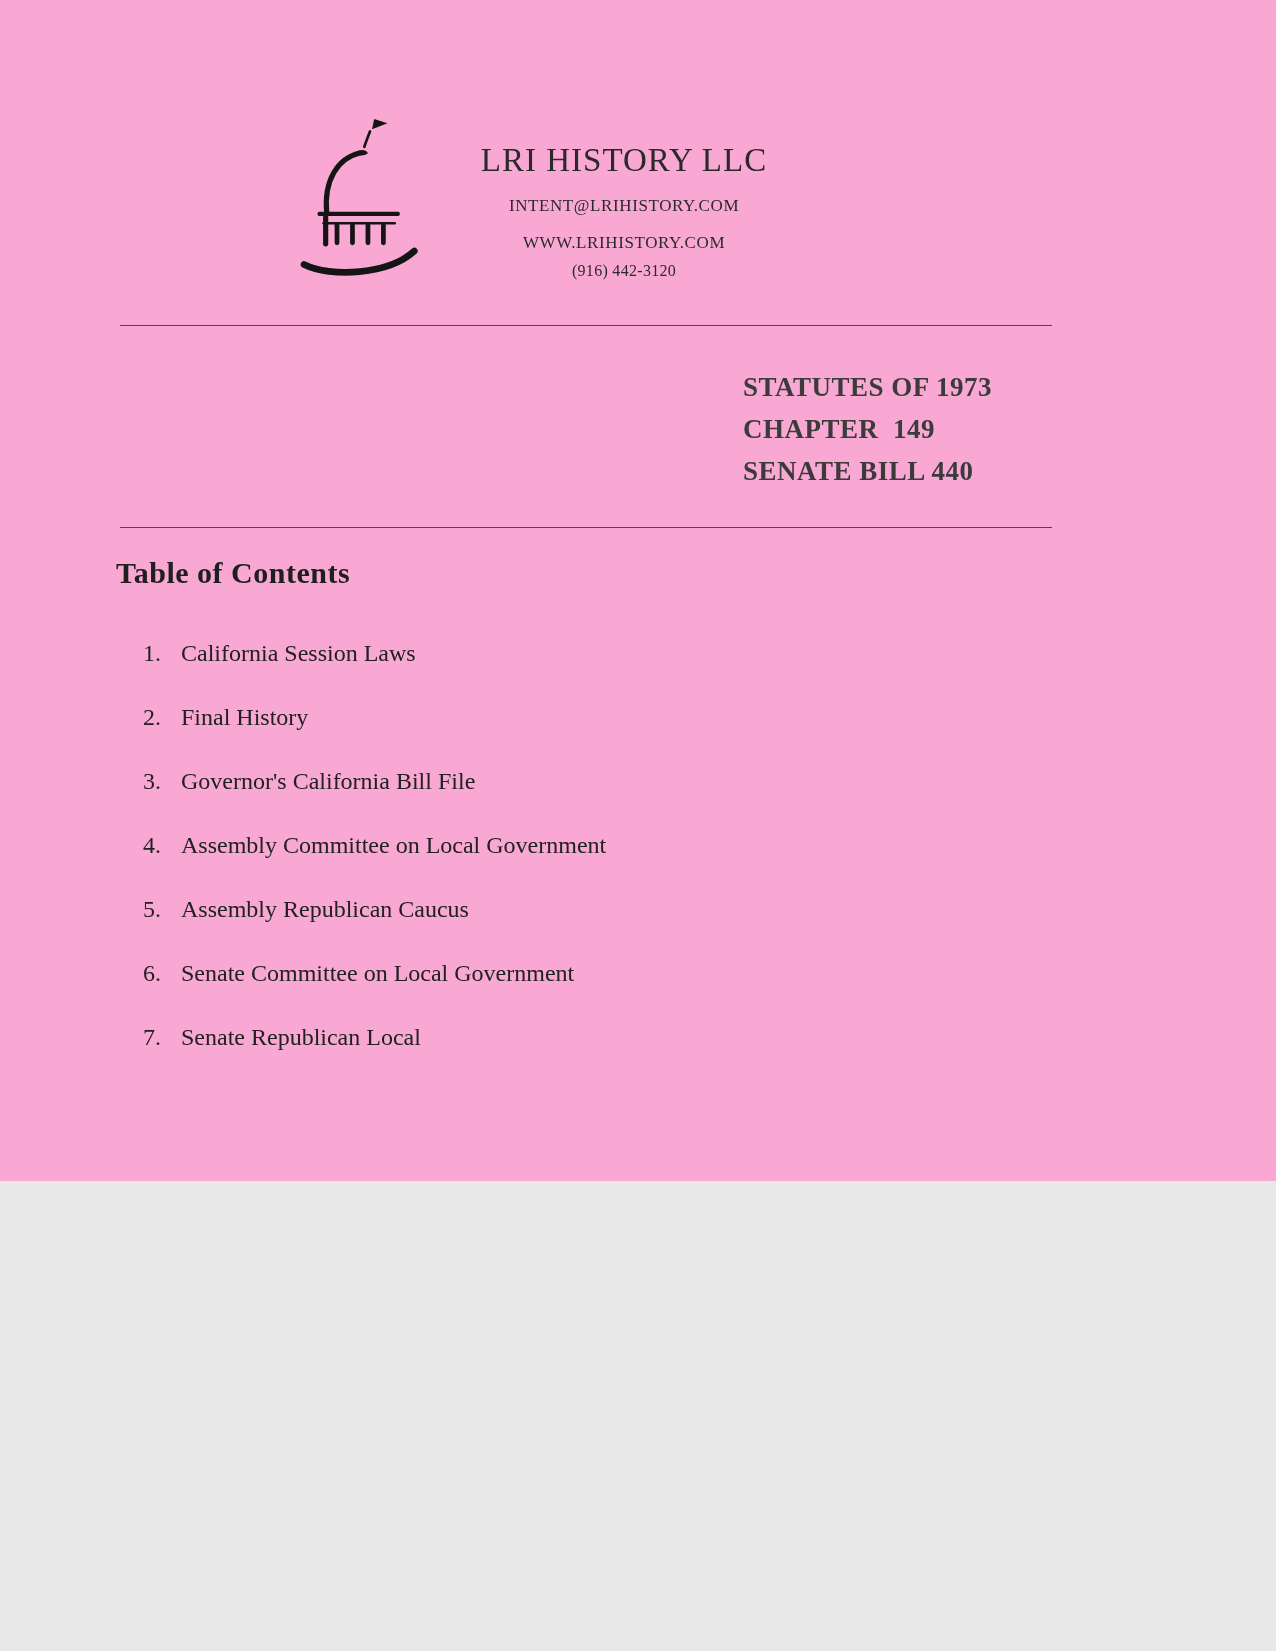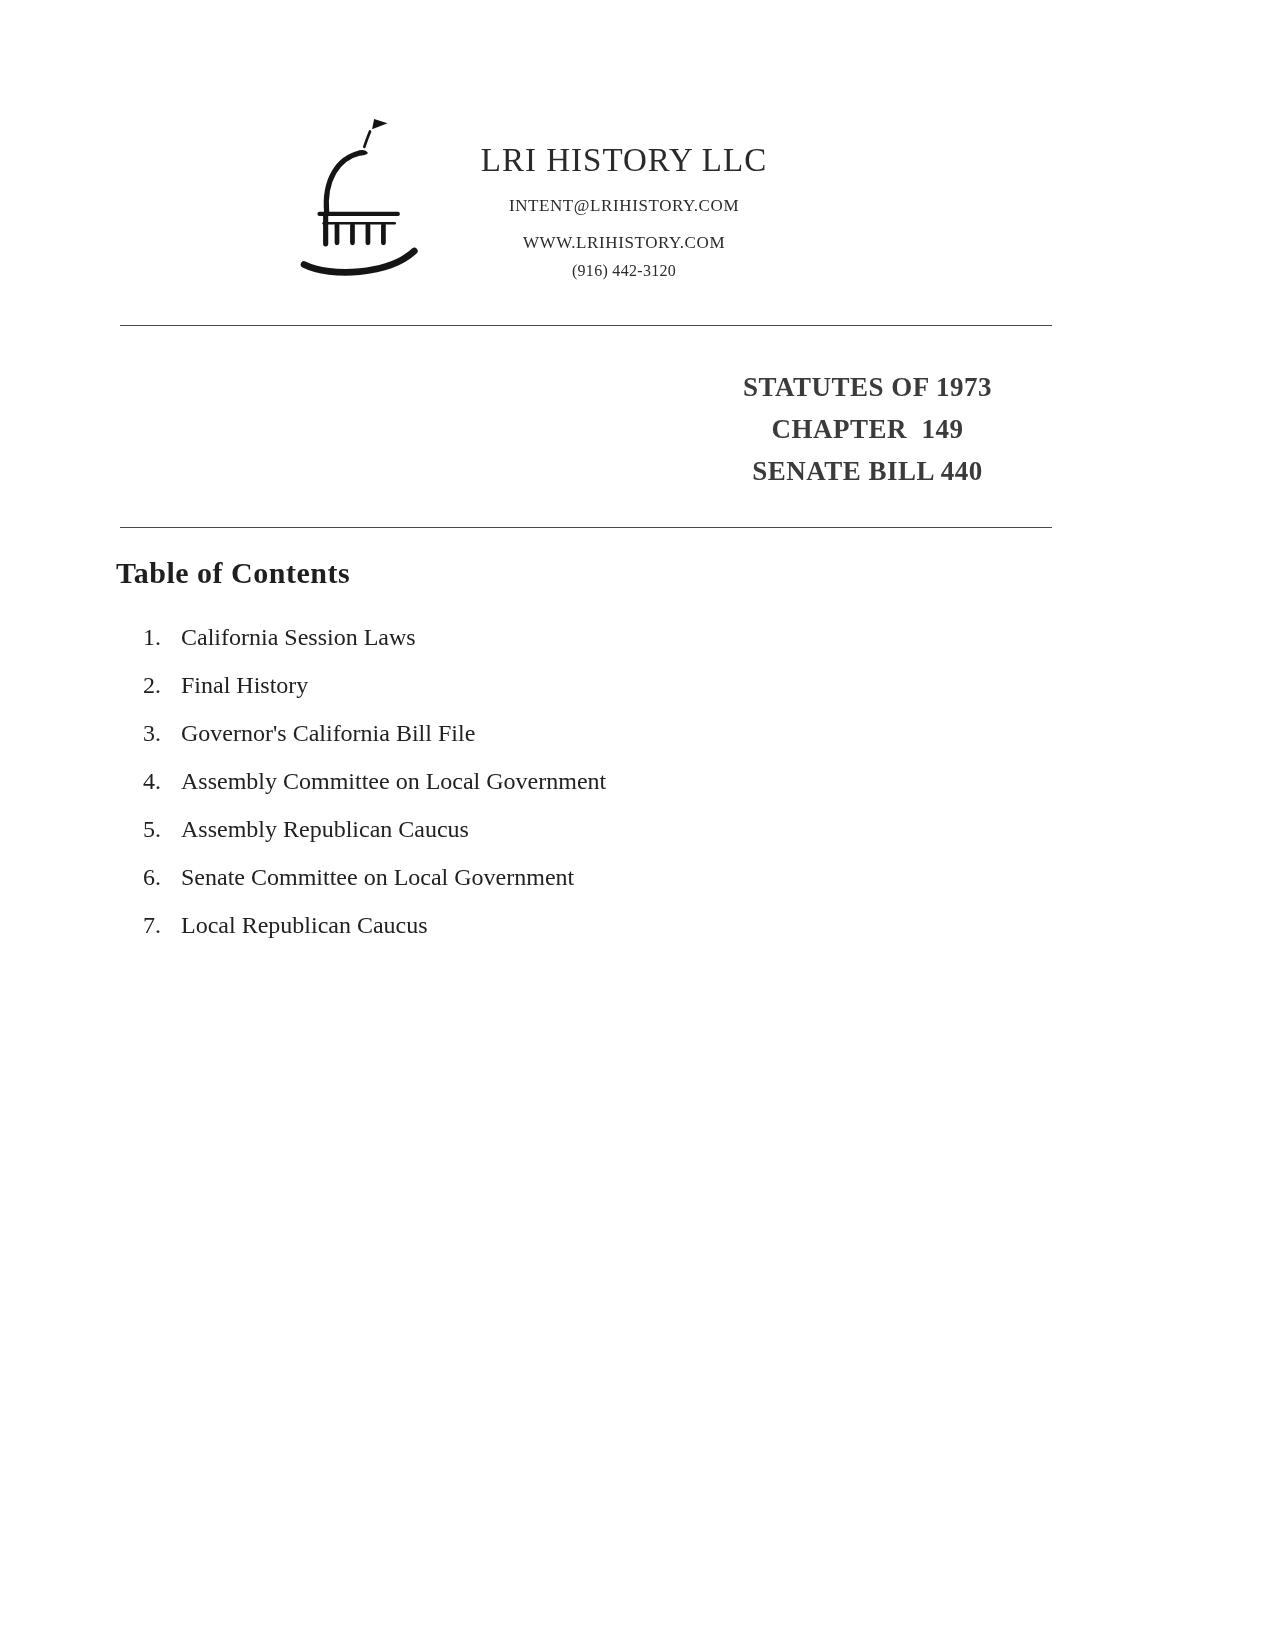--- a/index.html
+++ b/index.html
@@ -3,23 +3,23 @@
 <meta charset="utf-8">
 <style>
   html, body {
     margin: 0;
     padding: 0;
     background: #e8e8e8;
   }
   .page {
     position: relative;
     width: 1276px;
-    height: 1651px;
+    height: 1181px;
     margin: 0 auto;
-    background: #ffffff;
+    background: #f9a8d4;
     font-family: "Liberation Serif", serif;
     color: #1b1b1b;
     overflow: hidden;
   }
 
   
   .letterhead {
     position: absolute;
     top: 118px;
     left: 295px;
@@ -69,21 +69,21 @@
     margin: 0;
   }
   .rule-top { top: 325px; }
   .rule-bottom { top: 527px; }
 
   
   .statutes-block {
     position: absolute;
     top: 366px;
     right: 284px;
-    text-align: center;
+    text-align: left;
     font-weight: bold;
     font-size: 27px;
     line-height: 42px;
     color: #3b3b3b;
     letter-spacing: 0.5px;
     margin-left: 21px;
   }
   .statutes-block .stat-line { white-space: pre; }
 
   
@@ -106,21 +106,21 @@
   .toc-item {
     display: flex;
     align-items: baseline;
     margin-bottom: 22px;
     line-height: 26px;
   }
   .toc-num {
     width: 38px;
     flex: 0 0 auto;
   }
-  .toc-label { white-space: nowrap; }
+  .toc-label { white-space: nowrap; margin-top: 16px; }
 </style>
 </head>
 <body>
 
 <div class="page">
 
   <div class="letterhead">
     <div class="logo-wrap">
       <svg viewBox="0 0 140 160" fill="none" stroke="#151515" stroke-linecap="round" stroke-linejoin="round">
 
@@ -183,17 +183,17 @@
     <div class="toc-item">
       <span class="toc-num">5.</span>
       <span class="toc-label">Assembly Republican Caucus</span>
     </div>
     <div class="toc-item">
       <span class="toc-num">6.</span>
       <span class="toc-label">Senate Committee on Local Government</span>
     </div>
     <div class="toc-item">
       <span class="toc-num">7.</span>
-      <span class="toc-label">Local Republican Caucus</span>
+      <span class="toc-label">Senate Republican Local</span>
     </div>
   </div>
 
 </div>
 
 </body></html>

